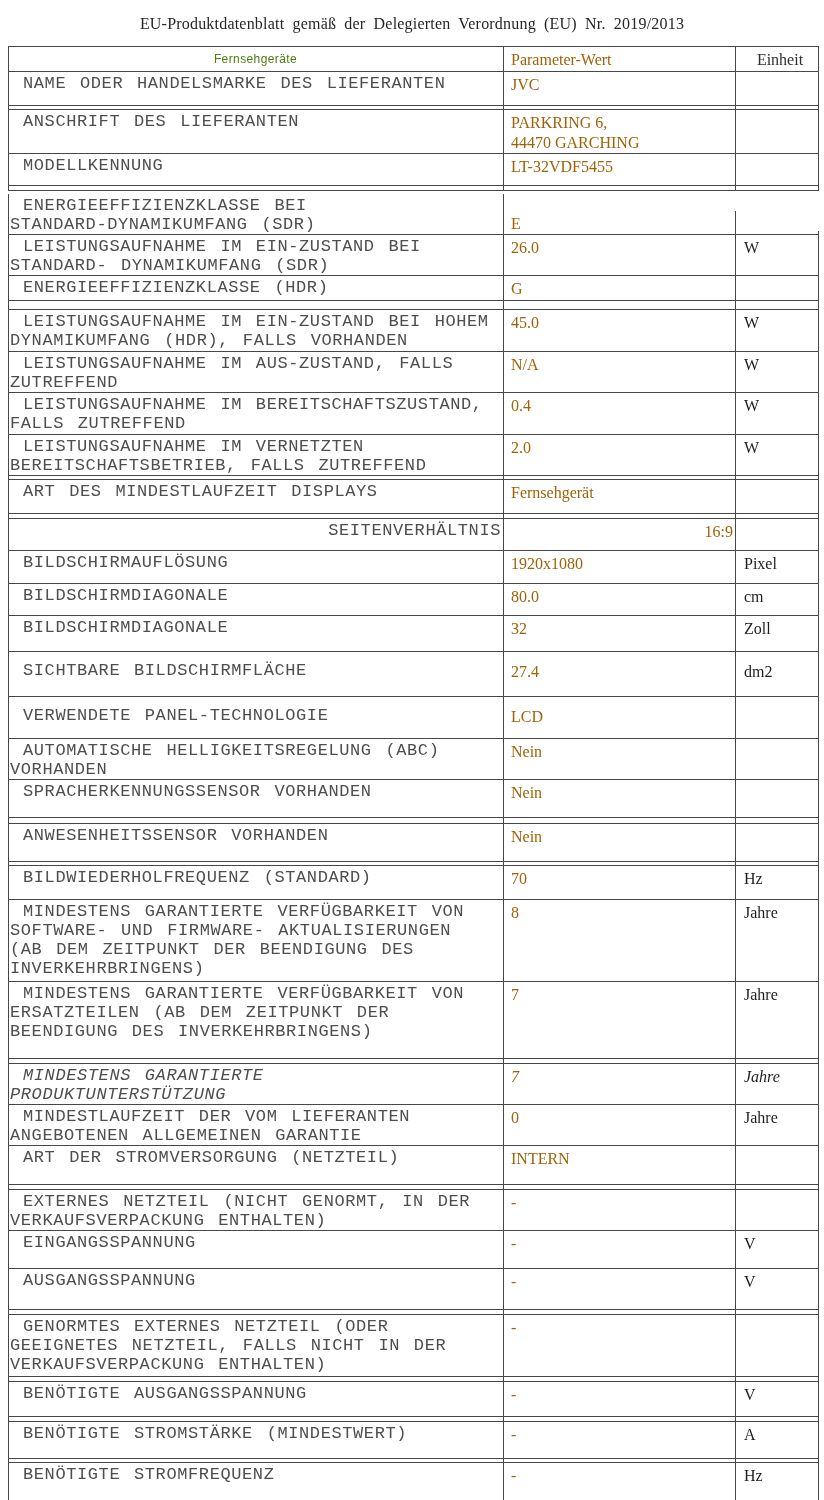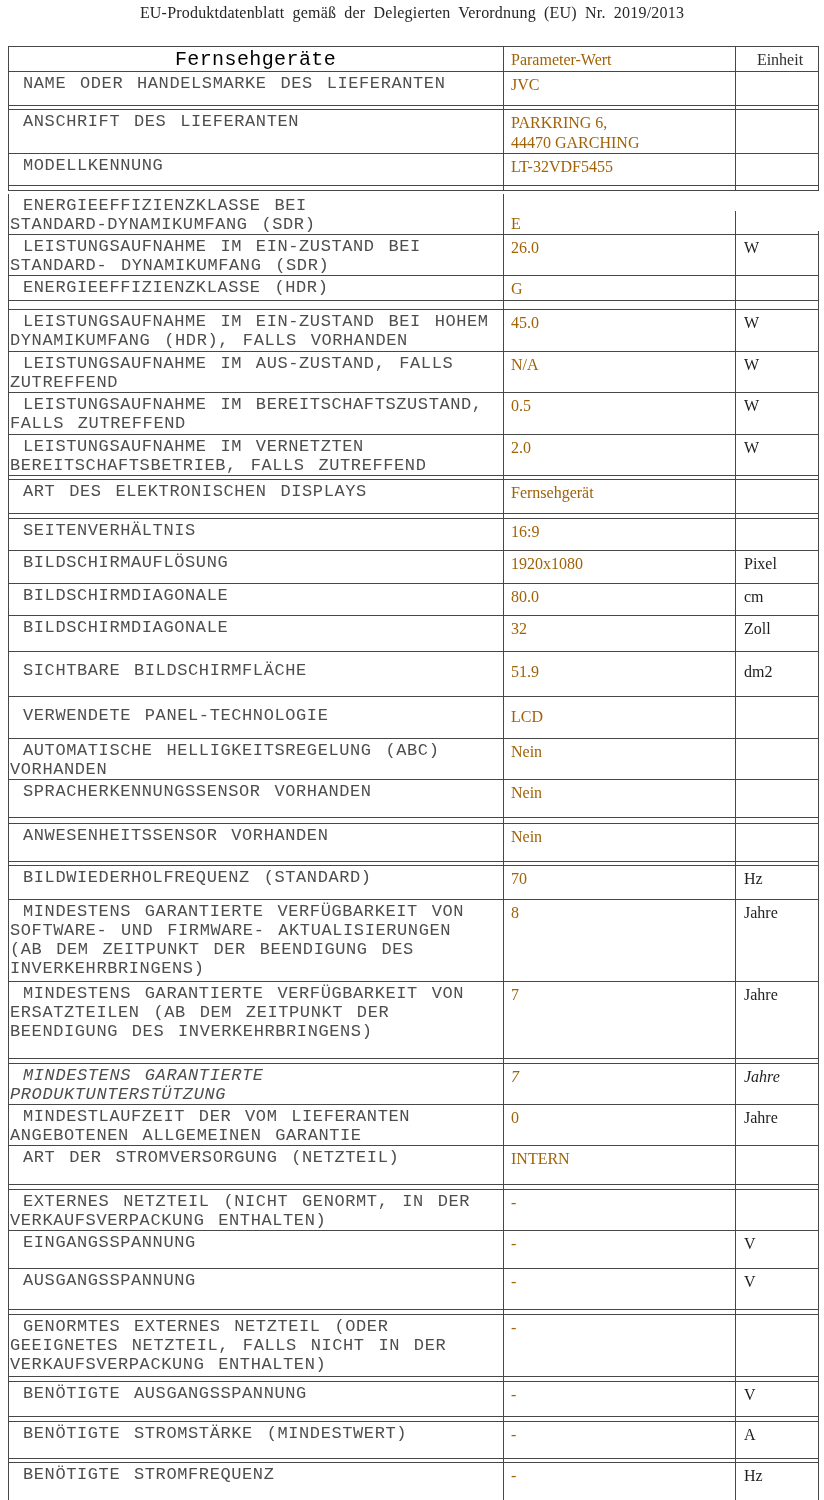--- a/index.html
+++ b/index.html
@@ -1,21 +1,21 @@
 <!DOCTYPE html>
 <html><head>
 <meta charset="utf-8">
 <style>
   html,body { margin:0; padding:0; }
   body {
     width:824px; height:1500px; background:#ffffff; position:relative;
     font-family:"Liberation Serif", serif; overflow:hidden;
   }
   .doc-title {
-    position:absolute; top:4px; left:0; width:824px;
+    position:absolute; top:15px; left:0; width:824px;
     text-align:center; font-size:16px; color:#262626;
     word-spacing:4px; letter-spacing:0.2px;
   }
   .table {
     position:absolute; top:46px; left:8px; width:811px;
     border-top:1px solid #474747;
   }
   .row {
     display:flex; align-items:stretch; box-sizing:border-box;
     border-bottom:1px solid #474747; background:#fff;
@@ -28,22 +28,22 @@
     color:#4e4e4e; padding:2px 2px 0 1px; text-indent:13px; white-space:pre-line;
   }
   .c2 {
     width:232px; font-size:16px; line-height:20px; color:#a16207;
     padding:3px 2px 0 7px; white-space:pre-line;
   }
   .c3 { flex:1; font-size:16px; line-height:20px; color:#1e1e1e; padding:3px 2px 0 8px; }
   .row.vmid .c1 { padding-top:9px; }
   .row.vmid .c2, .row.vmid .c3 { padding-top:10px; }
   .header-row .c1 {
-    font-family:Liberation Mono, monospace; font-size:20px; letter-spacing:0.4px;
-    word-spacing:1px; color:#000000; text-indent:0; text-align:center; padding-top:3px;
+    font-family:Liberation Sans, sans-serif; font-size:12px; letter-spacing:0.4px;
+    word-spacing:1px; color:#4d7c0f; text-indent:0; text-align:center; padding-top:3px;
   }
   .header-row .c2 { padding-top:3px; color:#a16207; }
   .header-row .c3 { padding-top:3px; color:#303030; text-align:center; }
   .gap-row { background:#fff; }
 </style>
 </head>
 <body>
 
 <div class="page">
   <div class="doc-title">EU-Produktdatenblatt gemäß der Delegierten Verordnung (EU) Nr. 2019/2013</div>
@@ -110,45 +110,45 @@
         </div>
         <div class="row" style="min-height: 41px;">
           <div class="c c1">LEISTUNGSAUFNAHME IM AUS-ZUSTAND, FALLS
 ZUTREFFEND</div>
           <div class="c c2">N/A</div>
           <div class="c c3">W</div>
         </div>
         <div class="row" style="min-height: 42px;">
           <div class="c c1">LEISTUNGSAUFNAHME IM BEREITSCHAFTSZUSTAND,
 FALLS ZUTREFFEND</div>
-          <div class="c c2">0.5</div>
+          <div class="c c2">0.4</div>
           <div class="c c3">W</div>
         </div>
         <div class="row" style="min-height: 40px;">
           <div class="c c1">LEISTUNGSAUFNAHME IM VERNETZTEN
 BEREITSCHAFTSBETRIEB, FALLS ZUTREFFEND</div>
           <div class="c c2">2.0</div>
           <div class="c c3">W</div>
         </div>
         <div class="row gap-row" style="min-height: 4px;">
           <div class="c c1"></div>
           <div class="c c2"></div>
           <div class="c c3"></div>
         </div>
         <div class="row" style="min-height: 34px;">
-          <div class="c c1">ART DES ELEKTRONISCHEN DISPLAYS</div>
+          <div class="c c1">ART DES MINDESTLAUFZEIT DISPLAYS</div>
           <div class="c c2">Fernsehgerät</div>
           <div class="c c3"></div>
         </div>
         <div class="row gap-row" style="min-height: 5px;">
           <div class="c c1"></div>
           <div class="c c2"></div>
           <div class="c c3"></div>
         </div>
-        <div class="row" style="min-height: 32px;">
+        <div class="row" style="min-height: 32px; text-align: right;">
           <div class="c c1">SEITENVERHÄLTNIS</div>
           <div class="c c2">16:9</div>
           <div class="c c3"></div>
         </div>
         <div class="row" style="min-height: 33px;">
           <div class="c c1">BILDSCHIRMAUFLÖSUNG</div>
           <div class="c c2">1920x1080</div>
           <div class="c c3">Pixel</div>
         </div>
         <div class="row" style="min-height: 32px;">
@@ -156,21 +156,21 @@
           <div class="c c2">80.0</div>
           <div class="c c3">cm</div>
         </div>
         <div class="row" style="min-height: 36px;">
           <div class="c c1">BILDSCHIRMDIAGONALE</div>
           <div class="c c2">32</div>
           <div class="c c3">Zoll</div>
         </div>
         <div class="row vmid" style="min-height: 45px;">
           <div class="c c1">SICHTBARE BILDSCHIRMFLÄCHE</div>
-          <div class="c c2">51.9</div>
+          <div class="c c2">27.4</div>
           <div class="c c3">dm2</div>
         </div>
         <div class="row vmid" style="min-height: 42px;">
           <div class="c c1">VERWENDETE PANEL-TECHNOLOGIE</div>
           <div class="c c2">LCD</div>
           <div class="c c3"></div>
         </div>
         <div class="row" style="min-height: 40px;">
           <div class="c c1">AUTOMATISCHE HELLIGKEITSREGELUNG (ABC)
 VORHANDEN</div>

